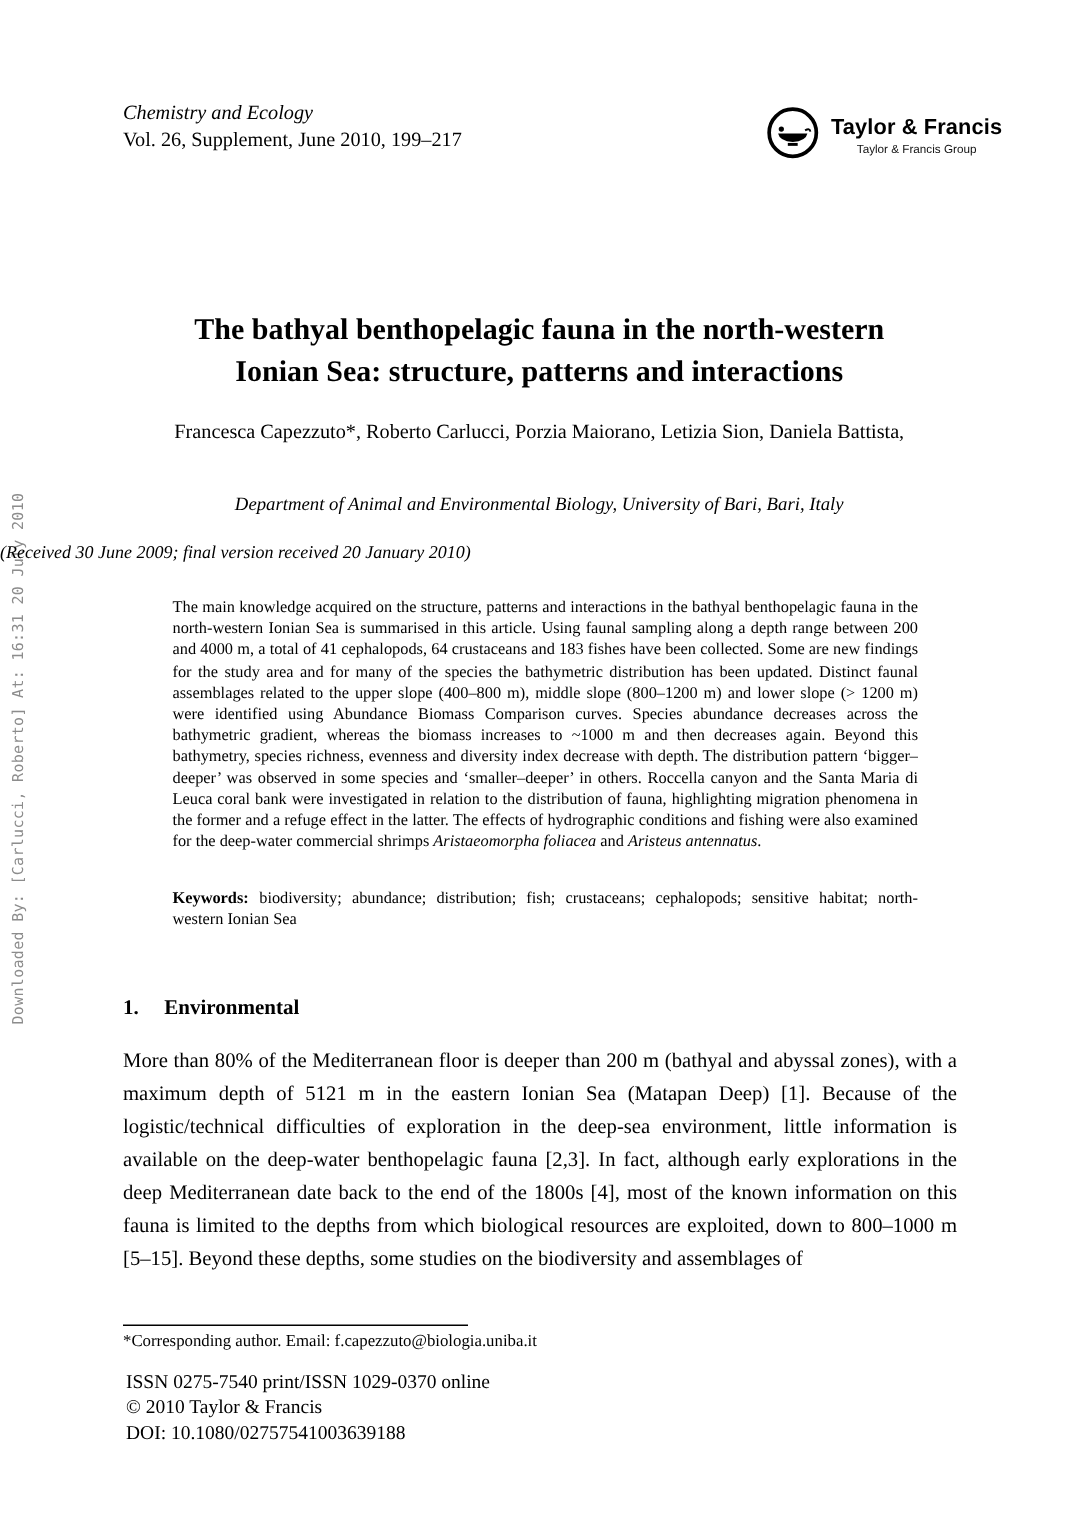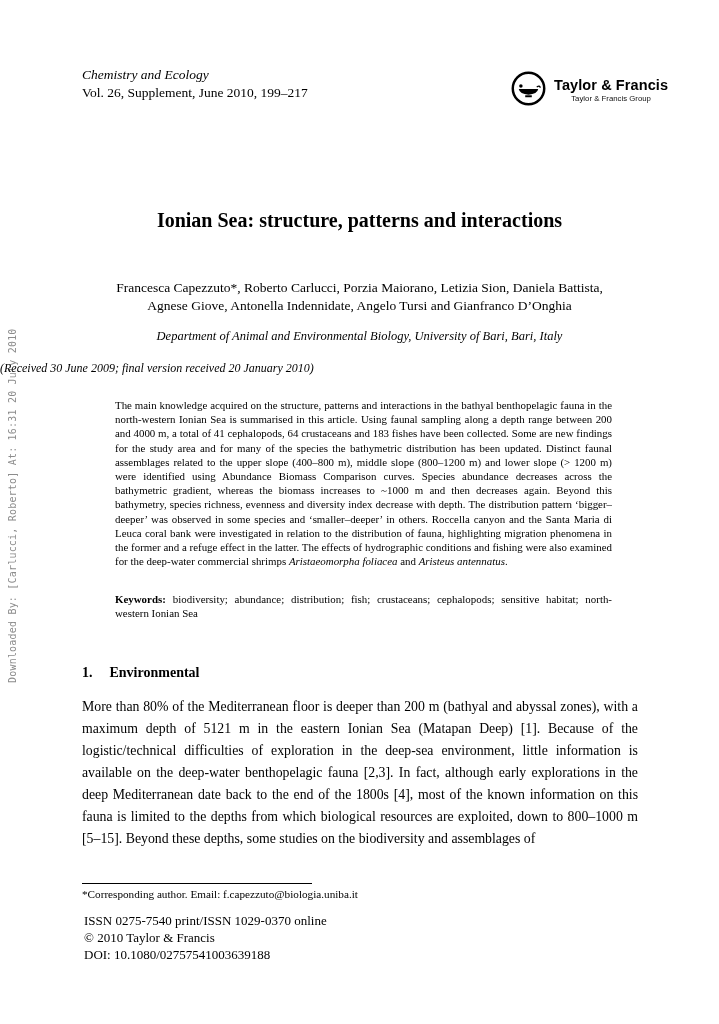--- a/index.html
+++ b/index.html
@@ -173,26 +173,26 @@
         <path d="M26 16.5 q3.2 -1.8 3.4 0.8" fill="none" stroke="#000" stroke-width="1.3"></path>
       </svg>
     </span>
     <span class="logo-text">
       <span class="logo-name">Taylor &amp; Francis</span>
       <span class="logo-group">Taylor &amp; Francis Group</span>
     </span>
   </div>
 
   <h1 class="title">
+    <span>The bathyal benthopelagic fauna in the north-western</span>
     <span>Ionian Sea: structure, patterns and interactions</span>
   </h1>
 
   <div class="authors">
     <span>Francesca Capezzuto*, Roberto Carlucci, Porzia Maiorano, Letizia Sion, Daniela Battista,</span>
-    <span>Agnese Giove, Antonella Indennidate, Angelo Tursi and Gianfranco D’Onghia</span>
   </div>
 
   <div class="affiliation">Department of Animal and Environmental Biology, University of Bari, Bari, Italy</div>
 
   <div class="received">(Received 30 June 2009; final version received 20 January 2010)</div>
 
   <p class="abstract"><span>The main knowledge acquired on the structure, patterns and interactions in the bathyal benthopelagic fauna in the north-western Ionian Sea is summarised in this article. Using faunal sampling along a depth range between 200 and 4000 m, a total of 41 cephalopods, 64 crustaceans and 183 fishes have been collected. Some are new findings for the study area and for many of the species the bathymetric distribution has been updated. Distinct faunal assemblages related to the upper slope (400–800 m), middle slope (800–1200 m) and lower slope (&gt; 1200 m) were identified using Abundance Biomass Comparison curves. Species abundance decreases across the bathymetric gradient, whereas the biomass increases to ~1000 m and then decreases again. Beyond this bathymetry, species richness, evenness and diversity index decrease with depth. The distribution pattern ‘bigger–deeper’ was observed in some species and ‘smaller–deeper’ in others. Roccella canyon and the Santa Maria di Leuca coral bank were investigated in relation to the distribution of fauna, highlighting migration phenomena in the former and a refuge effect in the latter. The effects of hydrographic conditions and fishing were also examined for the deep-water commercial shrimps </span><i>Aristaeomorpha foliacea</i><span> and </span><i>Aristeus antennatus</i><span>.</span></p>
 
   <p class="keywords"><span class="kw-label">Keywords:</span><span>biodiversity; abundance; distribution; fish; crustaceans; cephalopods; sensitive habitat; north-western Ionian Sea</span></p>
 

